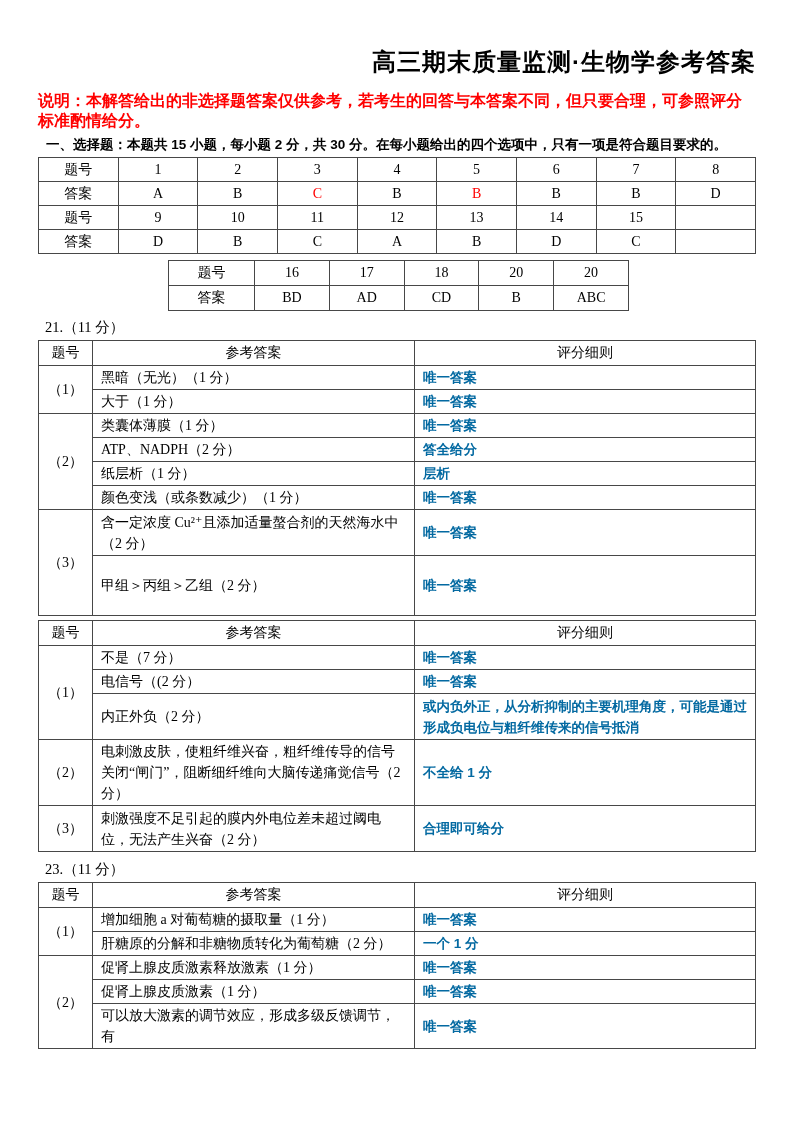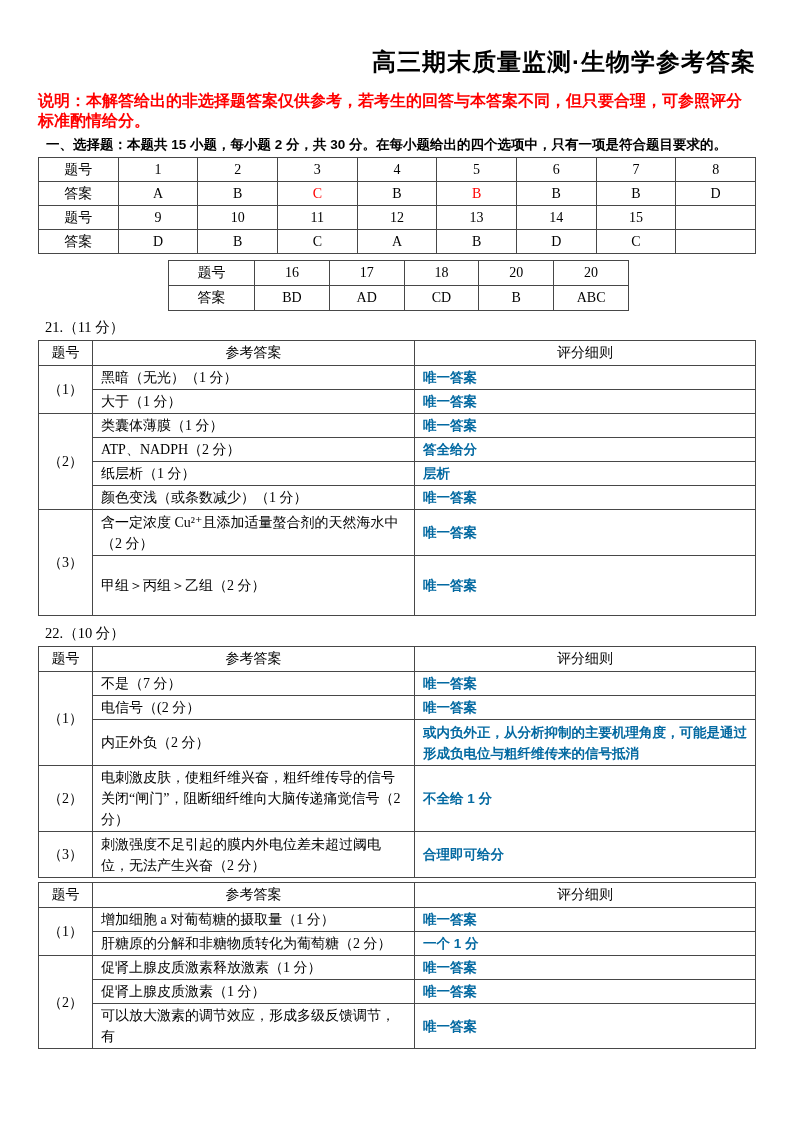--- a/index.html
+++ b/index.html
@@ -179,21 +179,20 @@
       <td class="h-2l">含一定浓度 Cu²⁺且添加适量螯合剂的天然海水中（2 分）</td>
       <td class="rule">唯一答案</td>
     </tr>
     <tr>
       <td class="h-tall">甲组＞丙组＞乙组（2 分）</td>
       <td class="rule">唯一答案</td>
     </tr>
   </tbody>
     </table>
 
-  <p class="q-label gap-top">22.（10 分）</p>
   <table class="t-ans">
     <colgroup>
         <col class="c-no">
         <col class="c-ans">
         <col>
       </colgroup>
     <tbody>
         <tr>
       <th>题号</th>
       <th>参考答案</th>
@@ -218,20 +217,21 @@
       <td class="rule">不全给 1 分</td>
     </tr>
     <tr>
       <td class="no-cell">（3）</td>
       <td class="h-2l">刺激强度不足引起的膜内外电位差未超过阈电位，无法产生兴奋（2 分）</td>
       <td class="rule">合理即可给分</td>
     </tr>
   </tbody>
     </table>
 
+  <p class="q-label gap-top">23.（11 分）</p>
   <table class="t-ans">
     <colgroup>
         <col class="c-no">
         <col class="c-ans">
         <col>
       </colgroup>
     <tbody>
         <tr>
       <th>题号</th>
       <th>参考答案</th>

